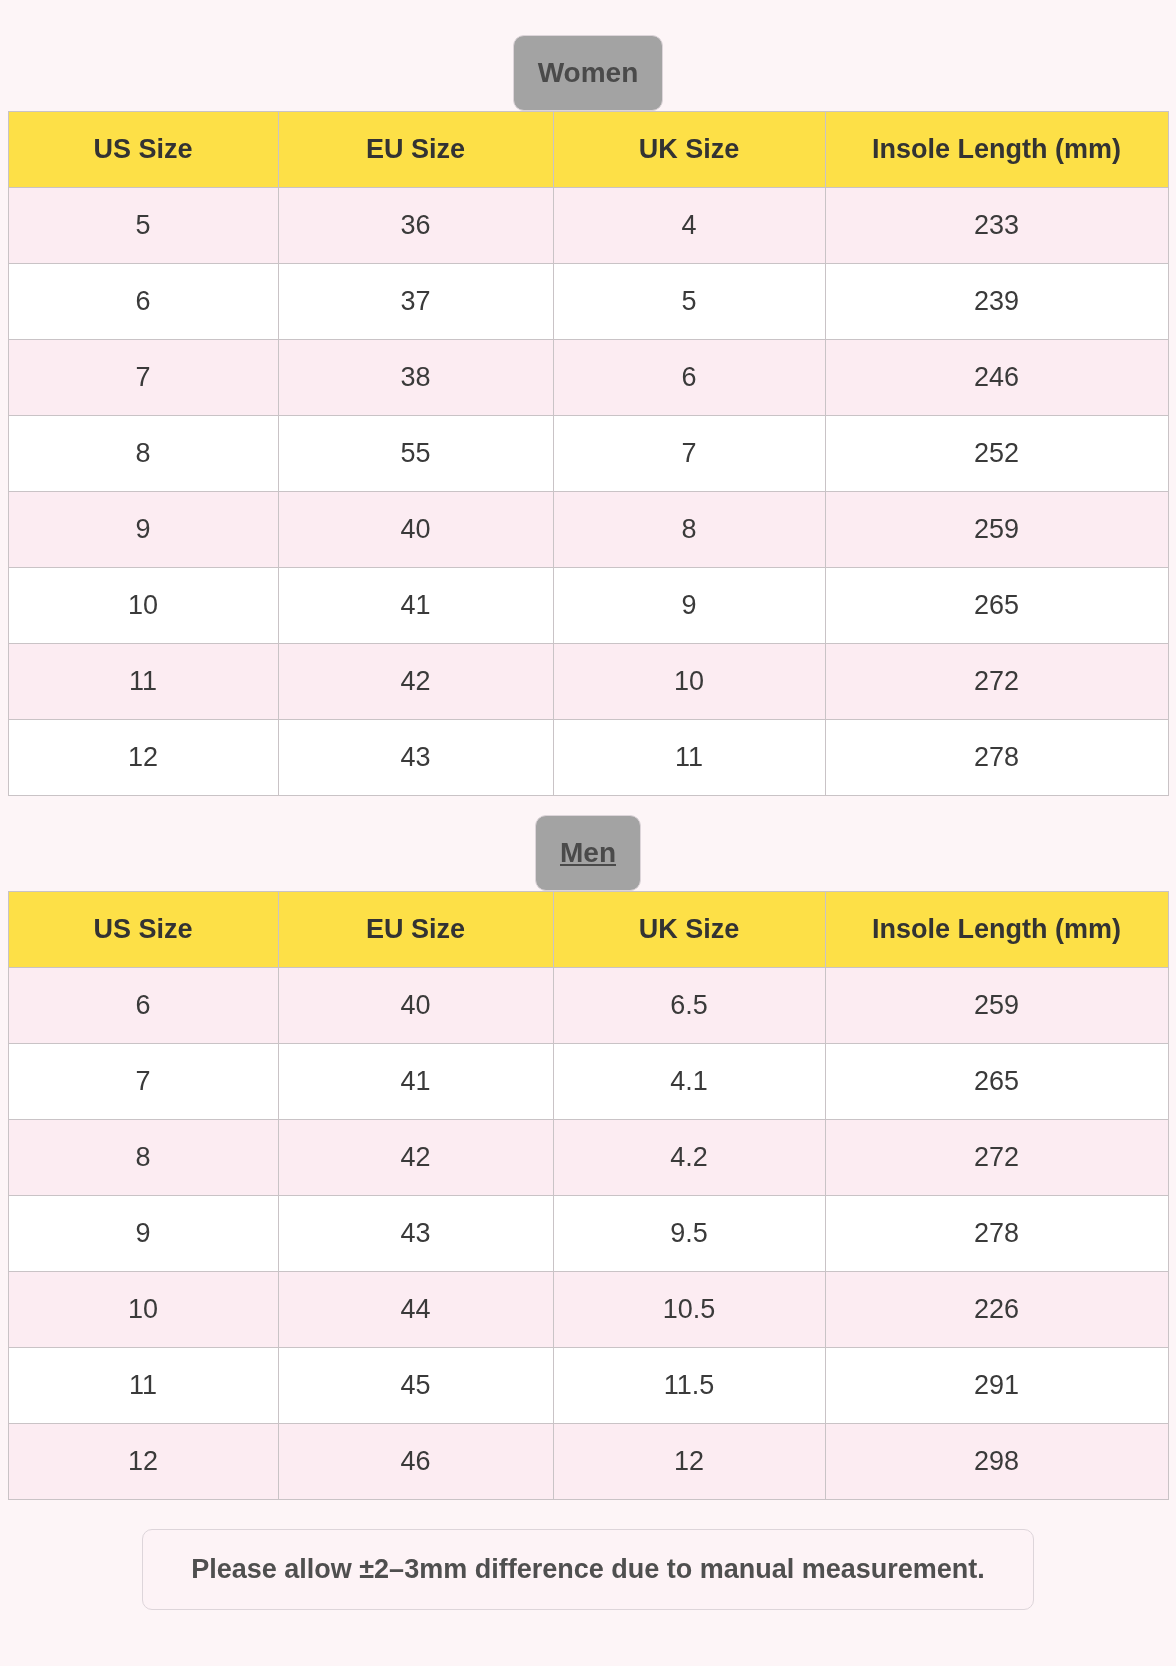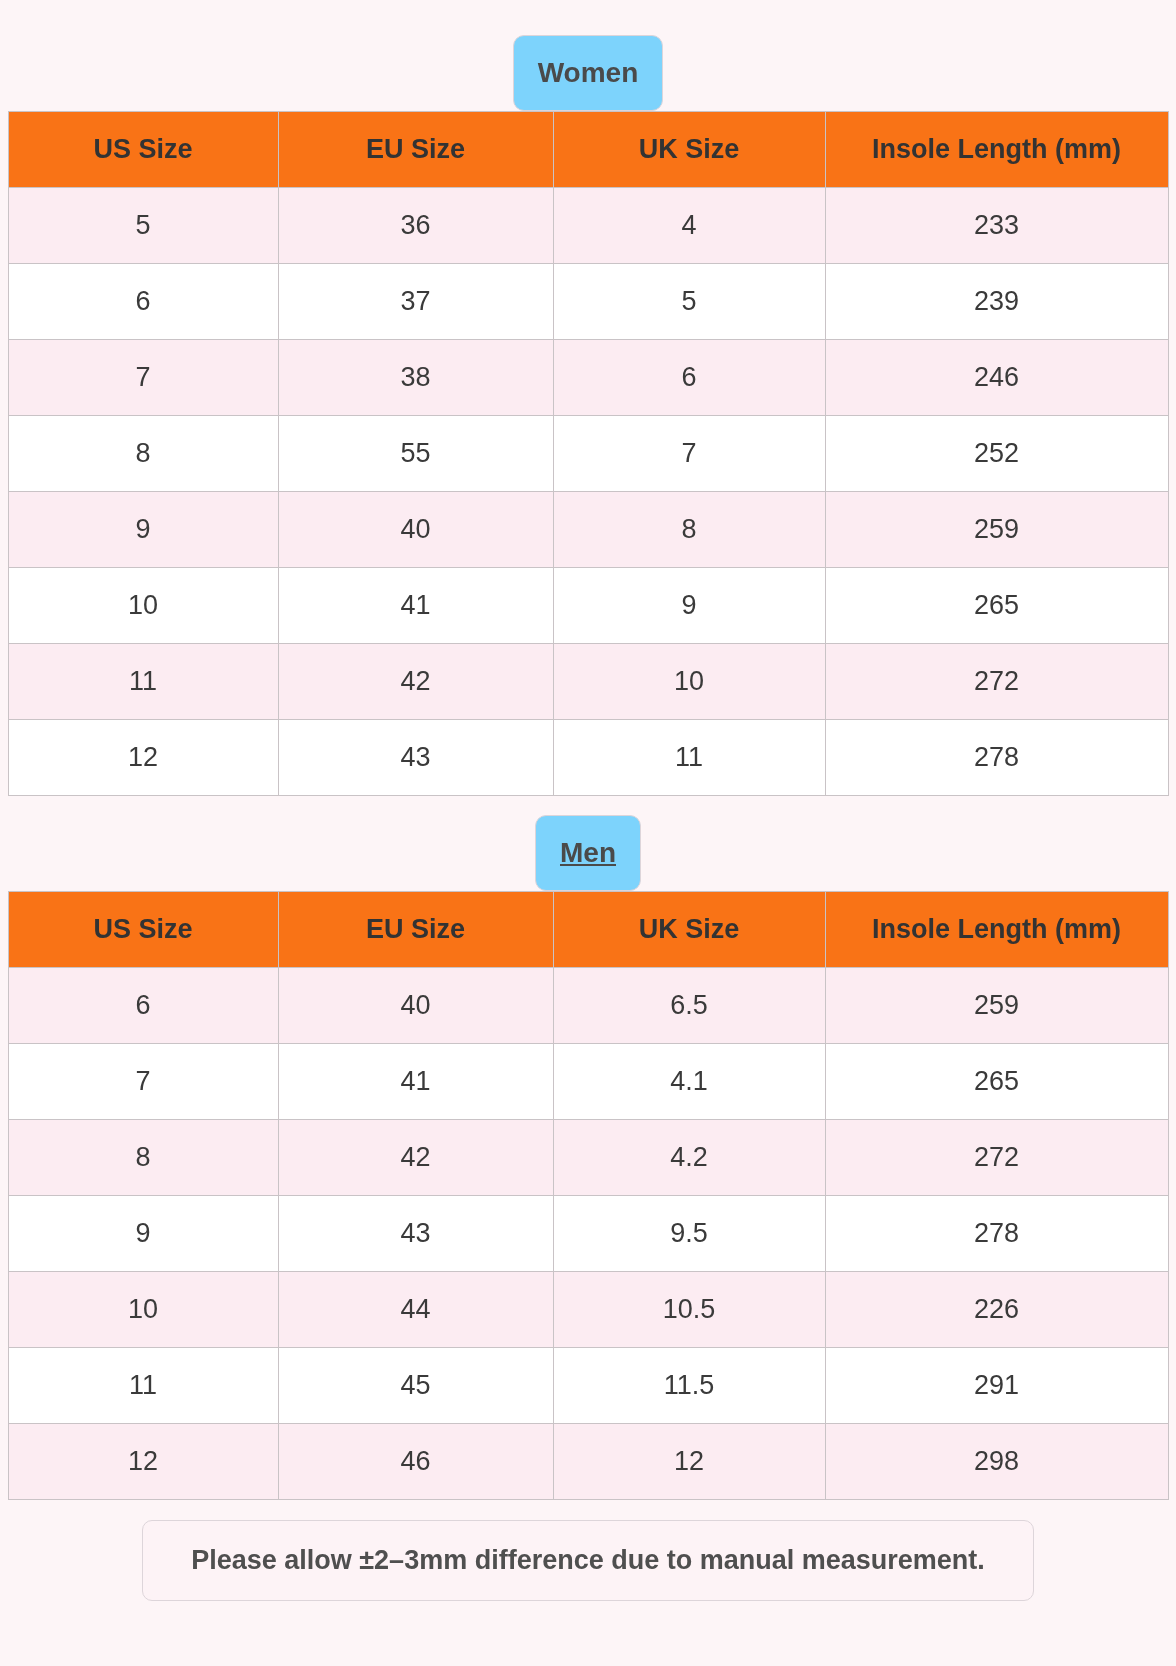--- a/index.html
+++ b/index.html
@@ -12,21 +12,21 @@
     background: #fdf5f7;
     font-family: "Liberation Sans", sans-serif;
     color: #3a3a3a;
     overflow: hidden;
   }
   .chip {
     display: block;
     width: fit-content;
     margin: 0 auto;
     padding: 21px 24px;
-    background: #7dd3fc;
+    background: #a3a3a3;
     border: 1px solid #ddd5da;
     border-radius: 11px;
     font-size: 28px;
     font-weight: bold;
     color: #4a4a4a;
     text-align: center;
     box-sizing: border-box;
   }
   .chip-women { margin-top: 35px; }
   .chip-men   { margin-top: 19px; text-decoration: underline; }
@@ -41,40 +41,40 @@
   table.size-table th,
   table.size-table td {
     border: 1px solid #c9c3c6;
     height: 75px;
     text-align: center;
     vertical-align: middle;
     font-size: 27px;
     padding: 0;
   }
   table.size-table th {
-    background: #f97316;
+    background: #fde047;
     font-weight: bold;
     color: #333333;
   }
   table.size-table td {
     background: #ffffff;
     font-weight: normal;
     color: #3a3a3a;
   }
   table.size-table tbody tr:nth-child(odd) td {
     background: #fcecf2;
   }
   col.c1 { width: 270px; }
   col.c2 { width: 275px; }
   col.c3 { width: 272px; }
   col.c4 { width: 343px; }
   .footnote {
     display: block;
     width: fit-content;
-    margin: 20px auto 17px auto;
+    margin: 29px auto 17px auto;
     padding: 24px 48px;
     background: #fdf3f6;
     border: 1px solid #ddd5da;
     border-radius: 10px;
     font-size: 27px;
     font-weight: bold;
     color: #4f4f4f;
     text-align: center;
     box-sizing: border-box;
   }

